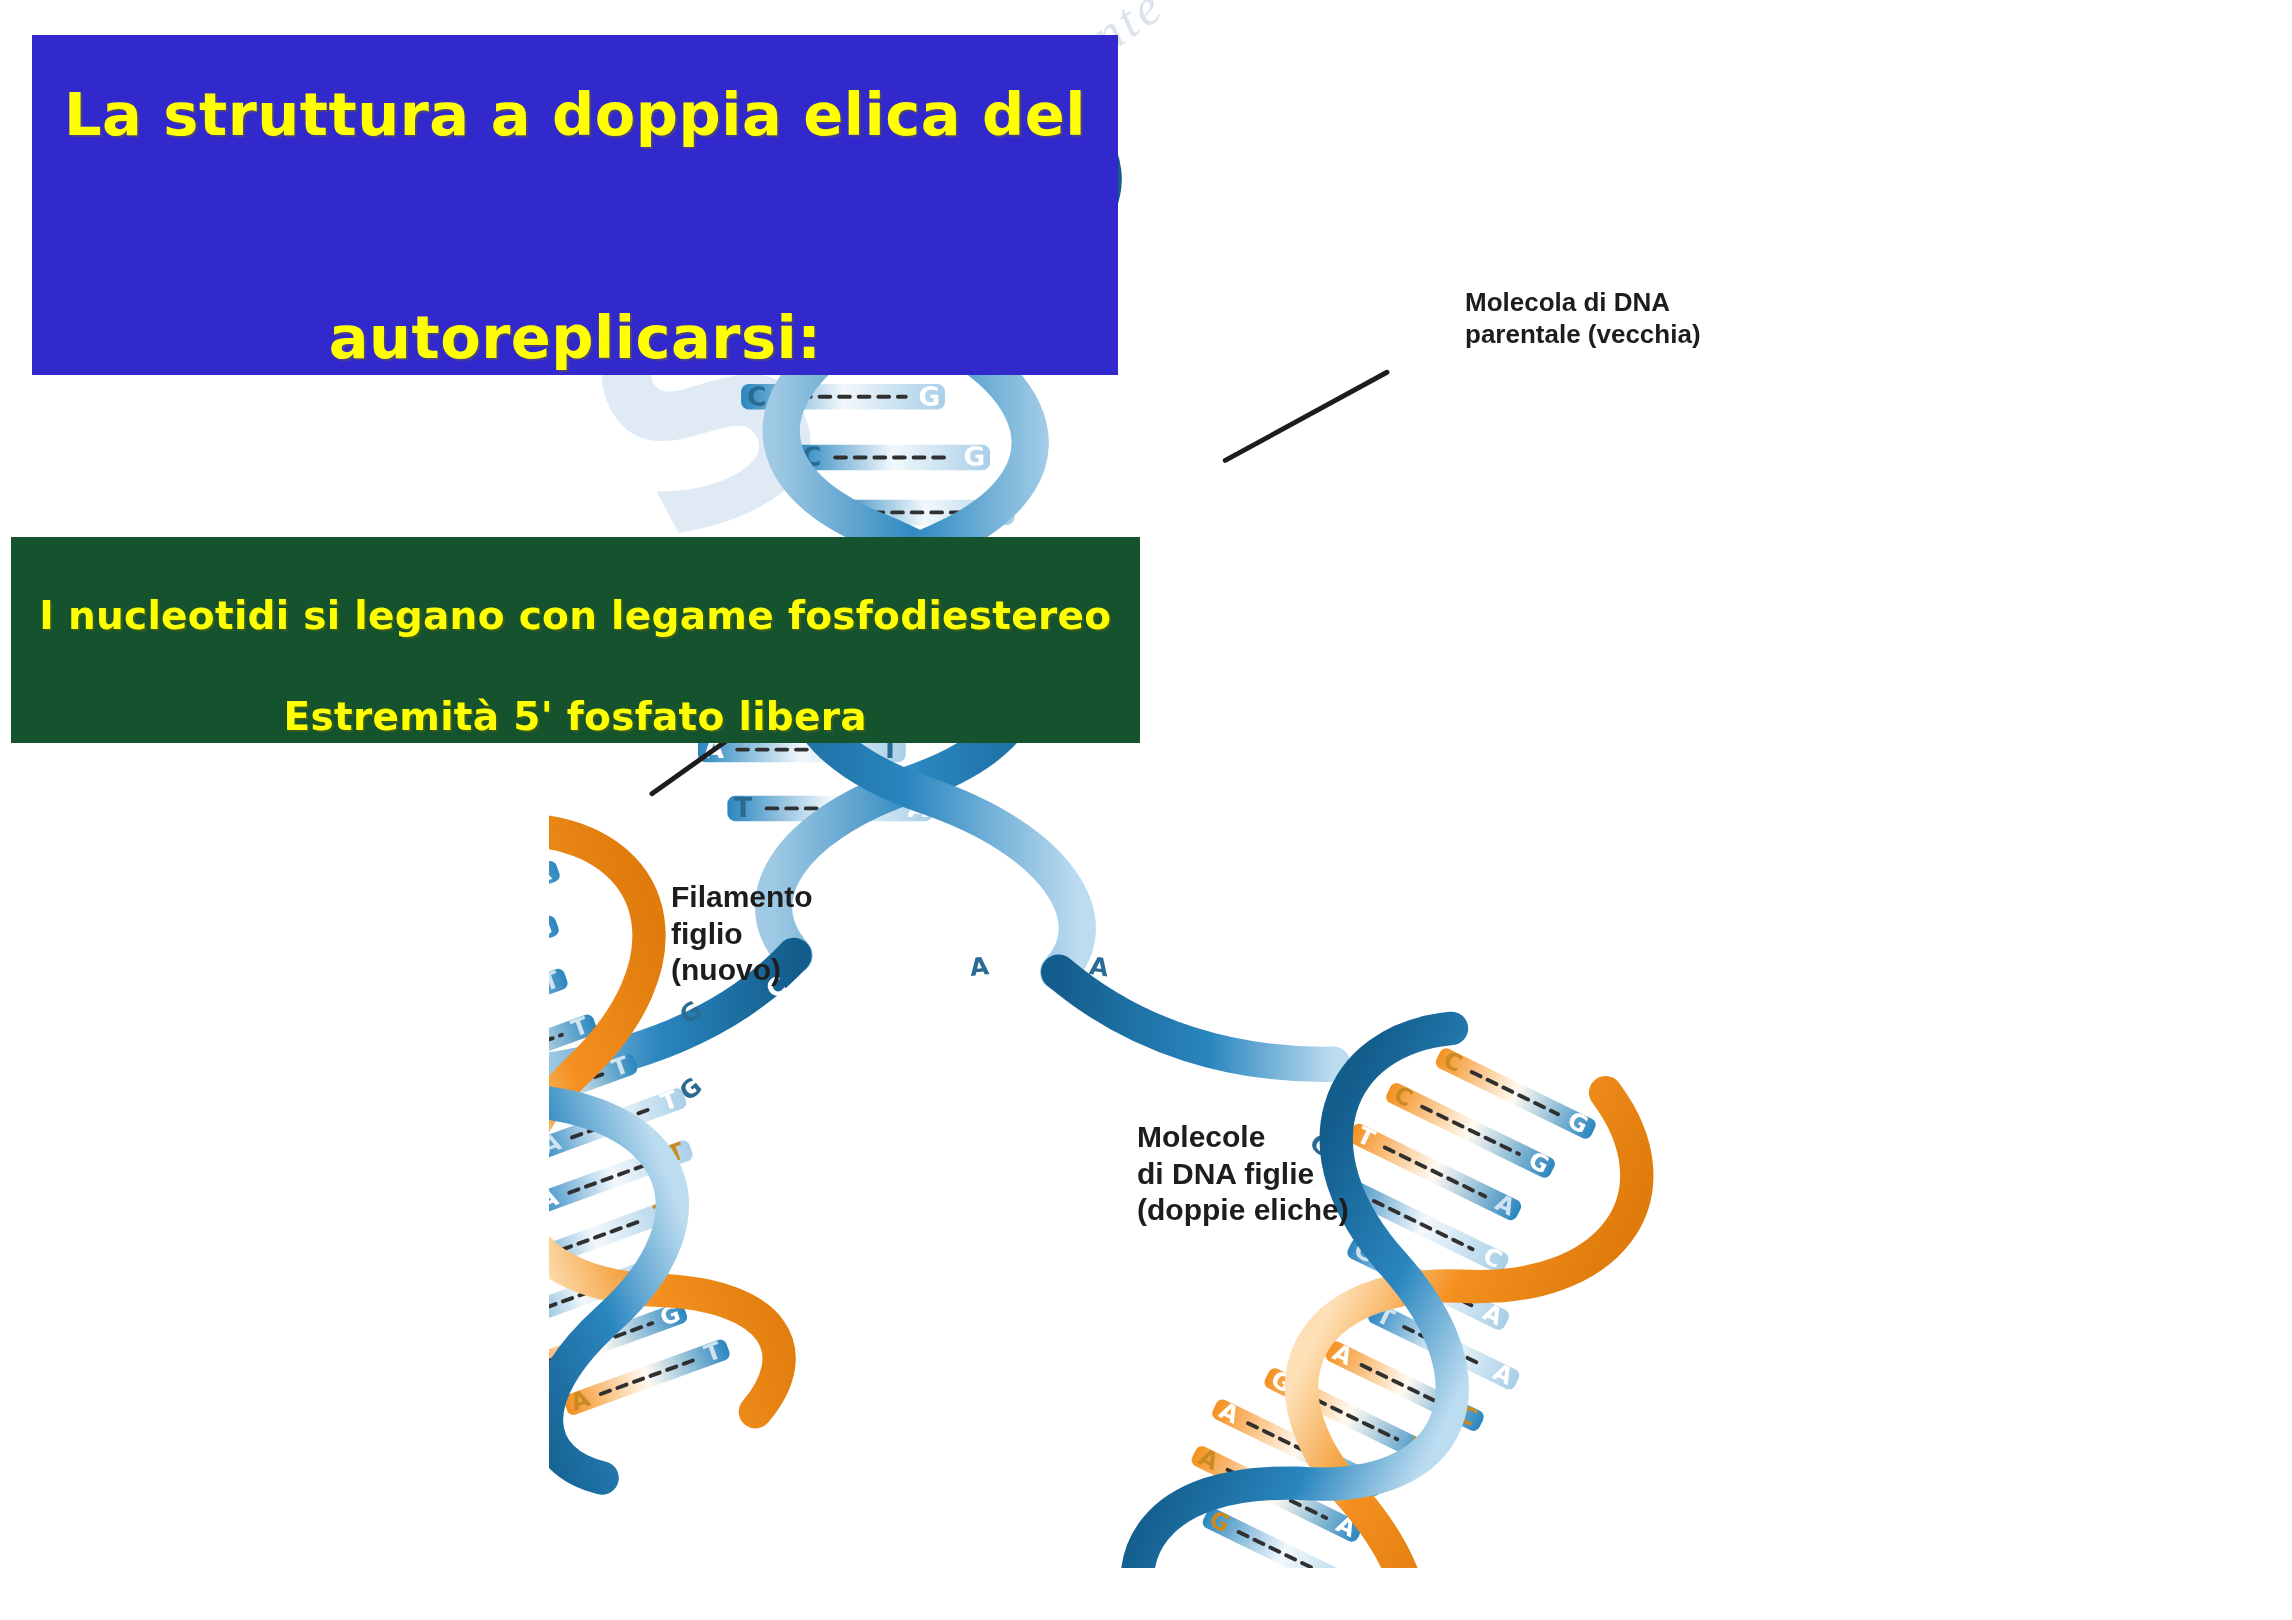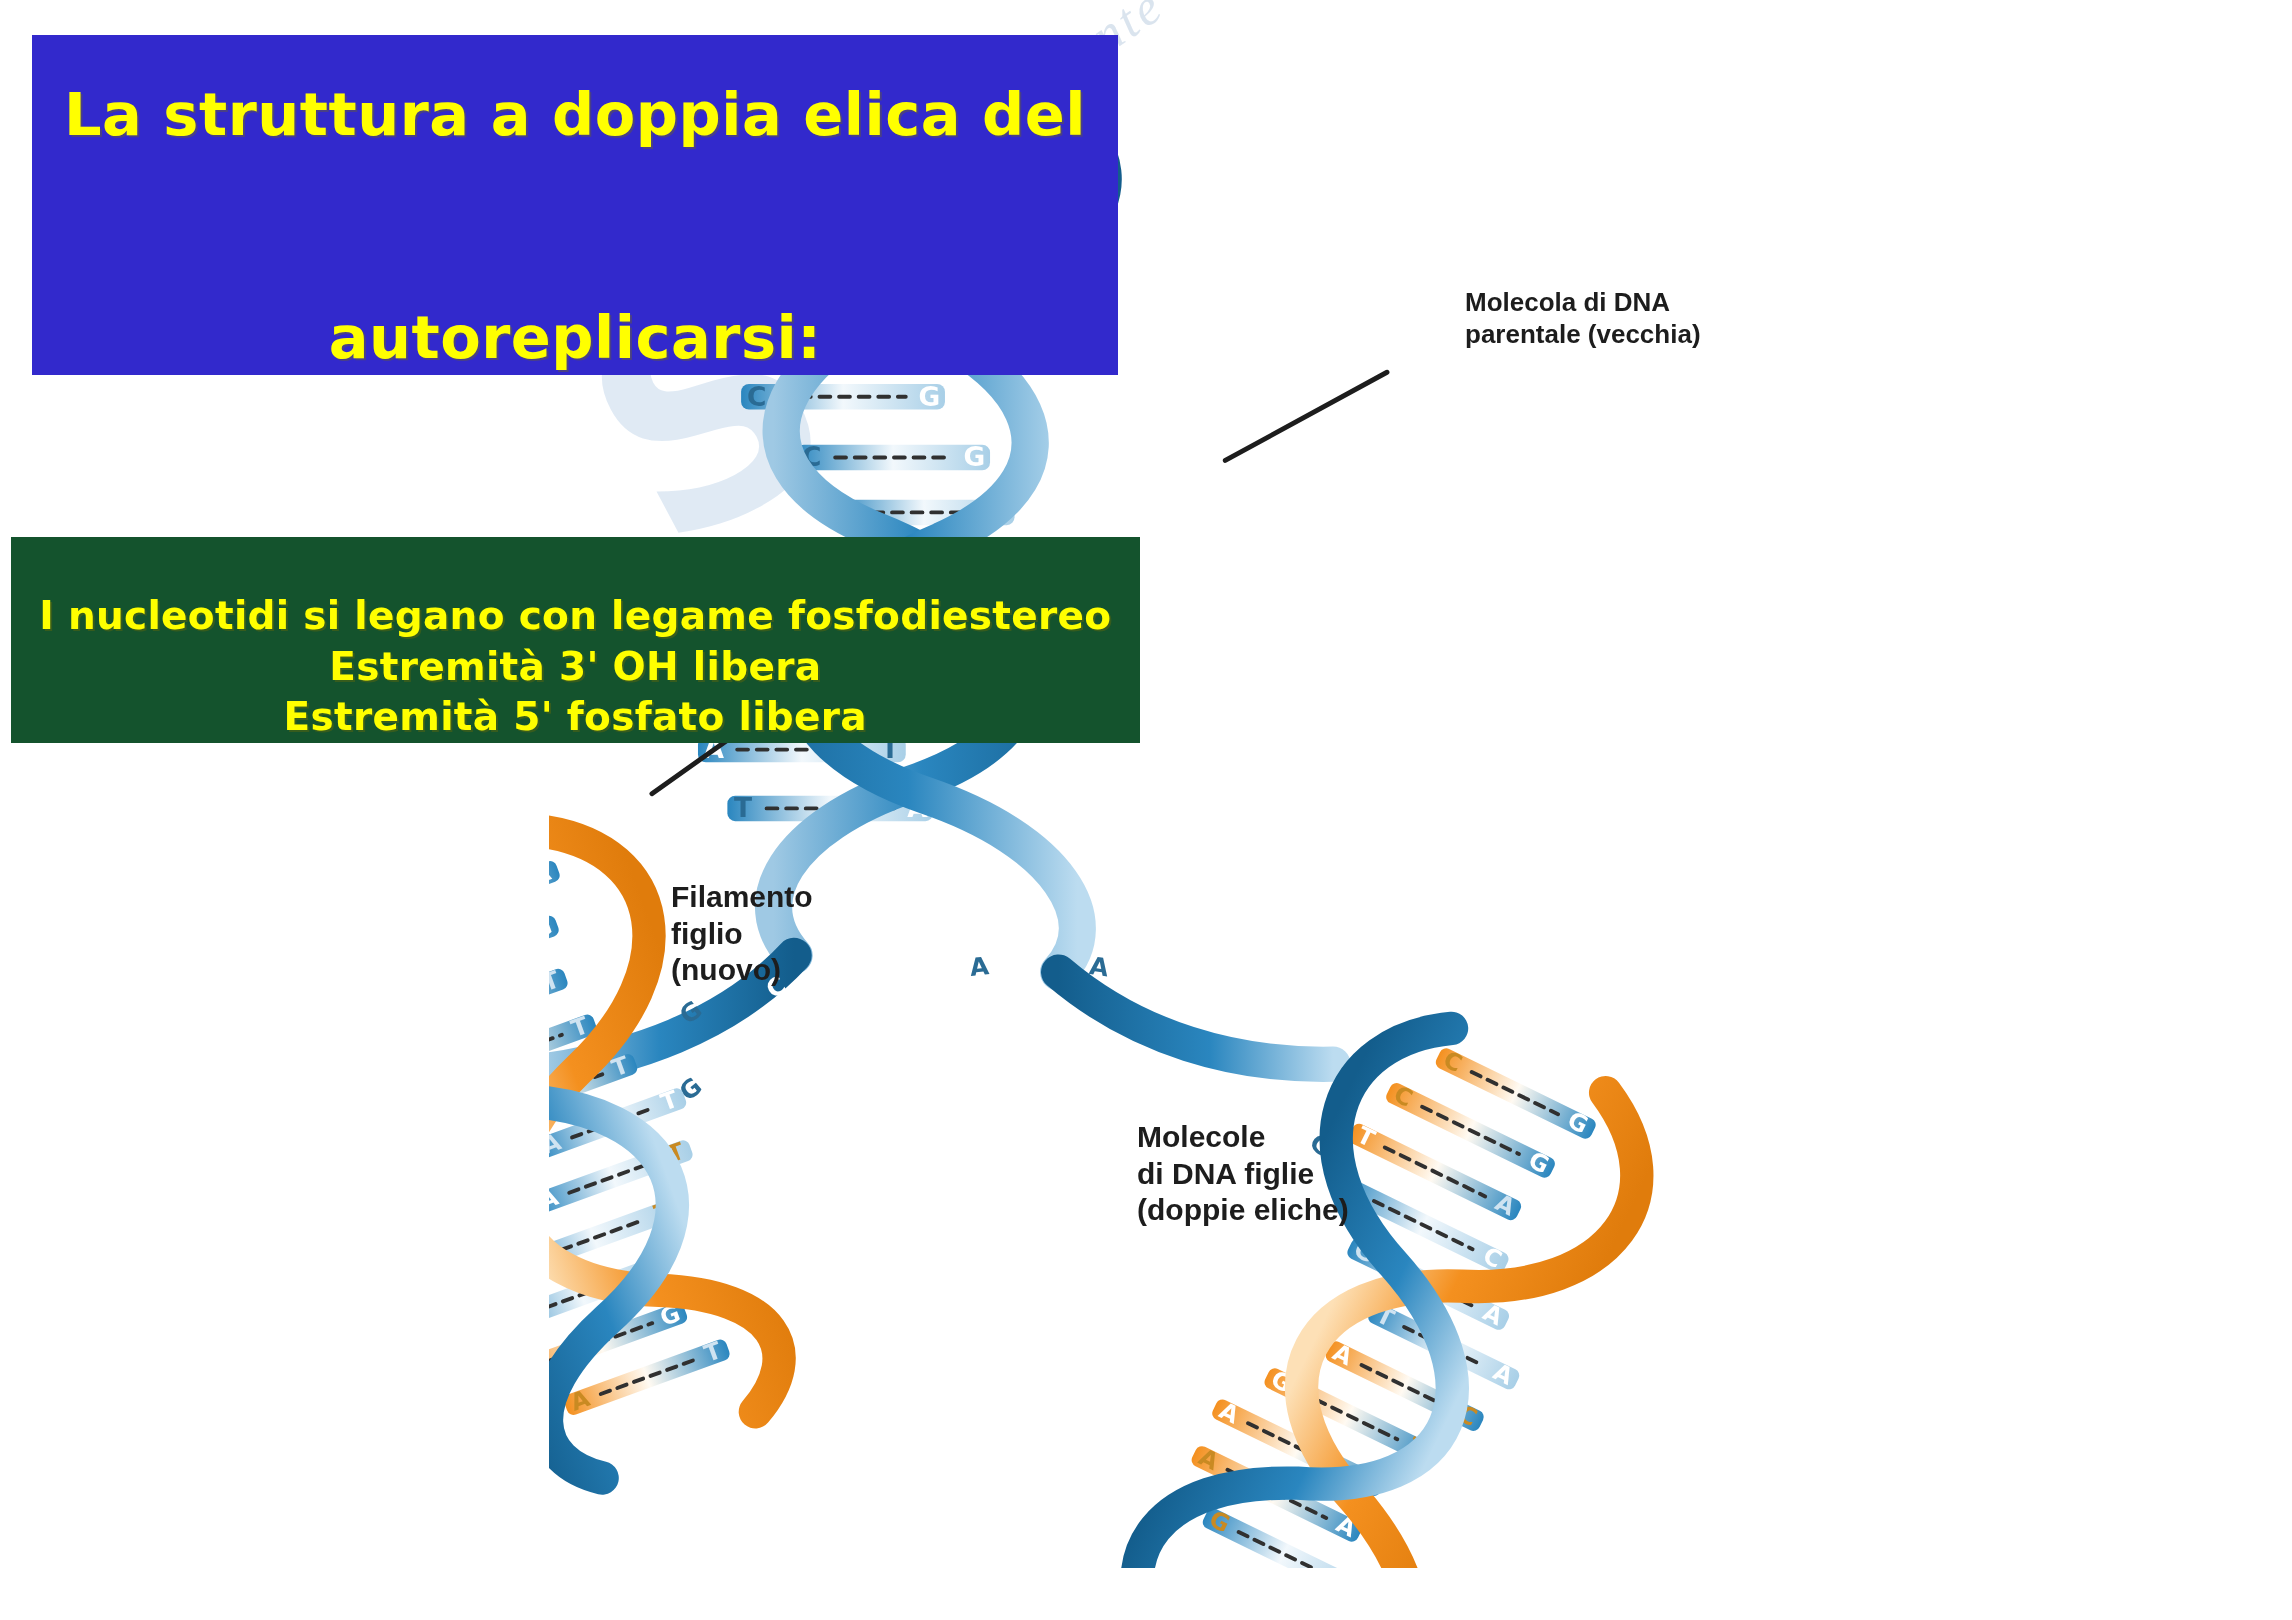--- a/index.html
+++ b/index.html
@@ -320,19 +320,19 @@
       <span>La struttura a doppia elica del</span><br>
       <br>
       <br>
       <span>autoreplicarsi:</span>
     </p>
   </div>
 
   <div class="tbox" id="box-note">
     <p>
       <span>I nucleotidi si legano con legame fosfodiestereo</span><br>
-      <span>Estremità 3' OH libera</span><br>
+      <br>
       <span>Estremità 5' fosfato libera</span>
     </p>
   </div>
 
 </div>
 
 
 </body></html>

